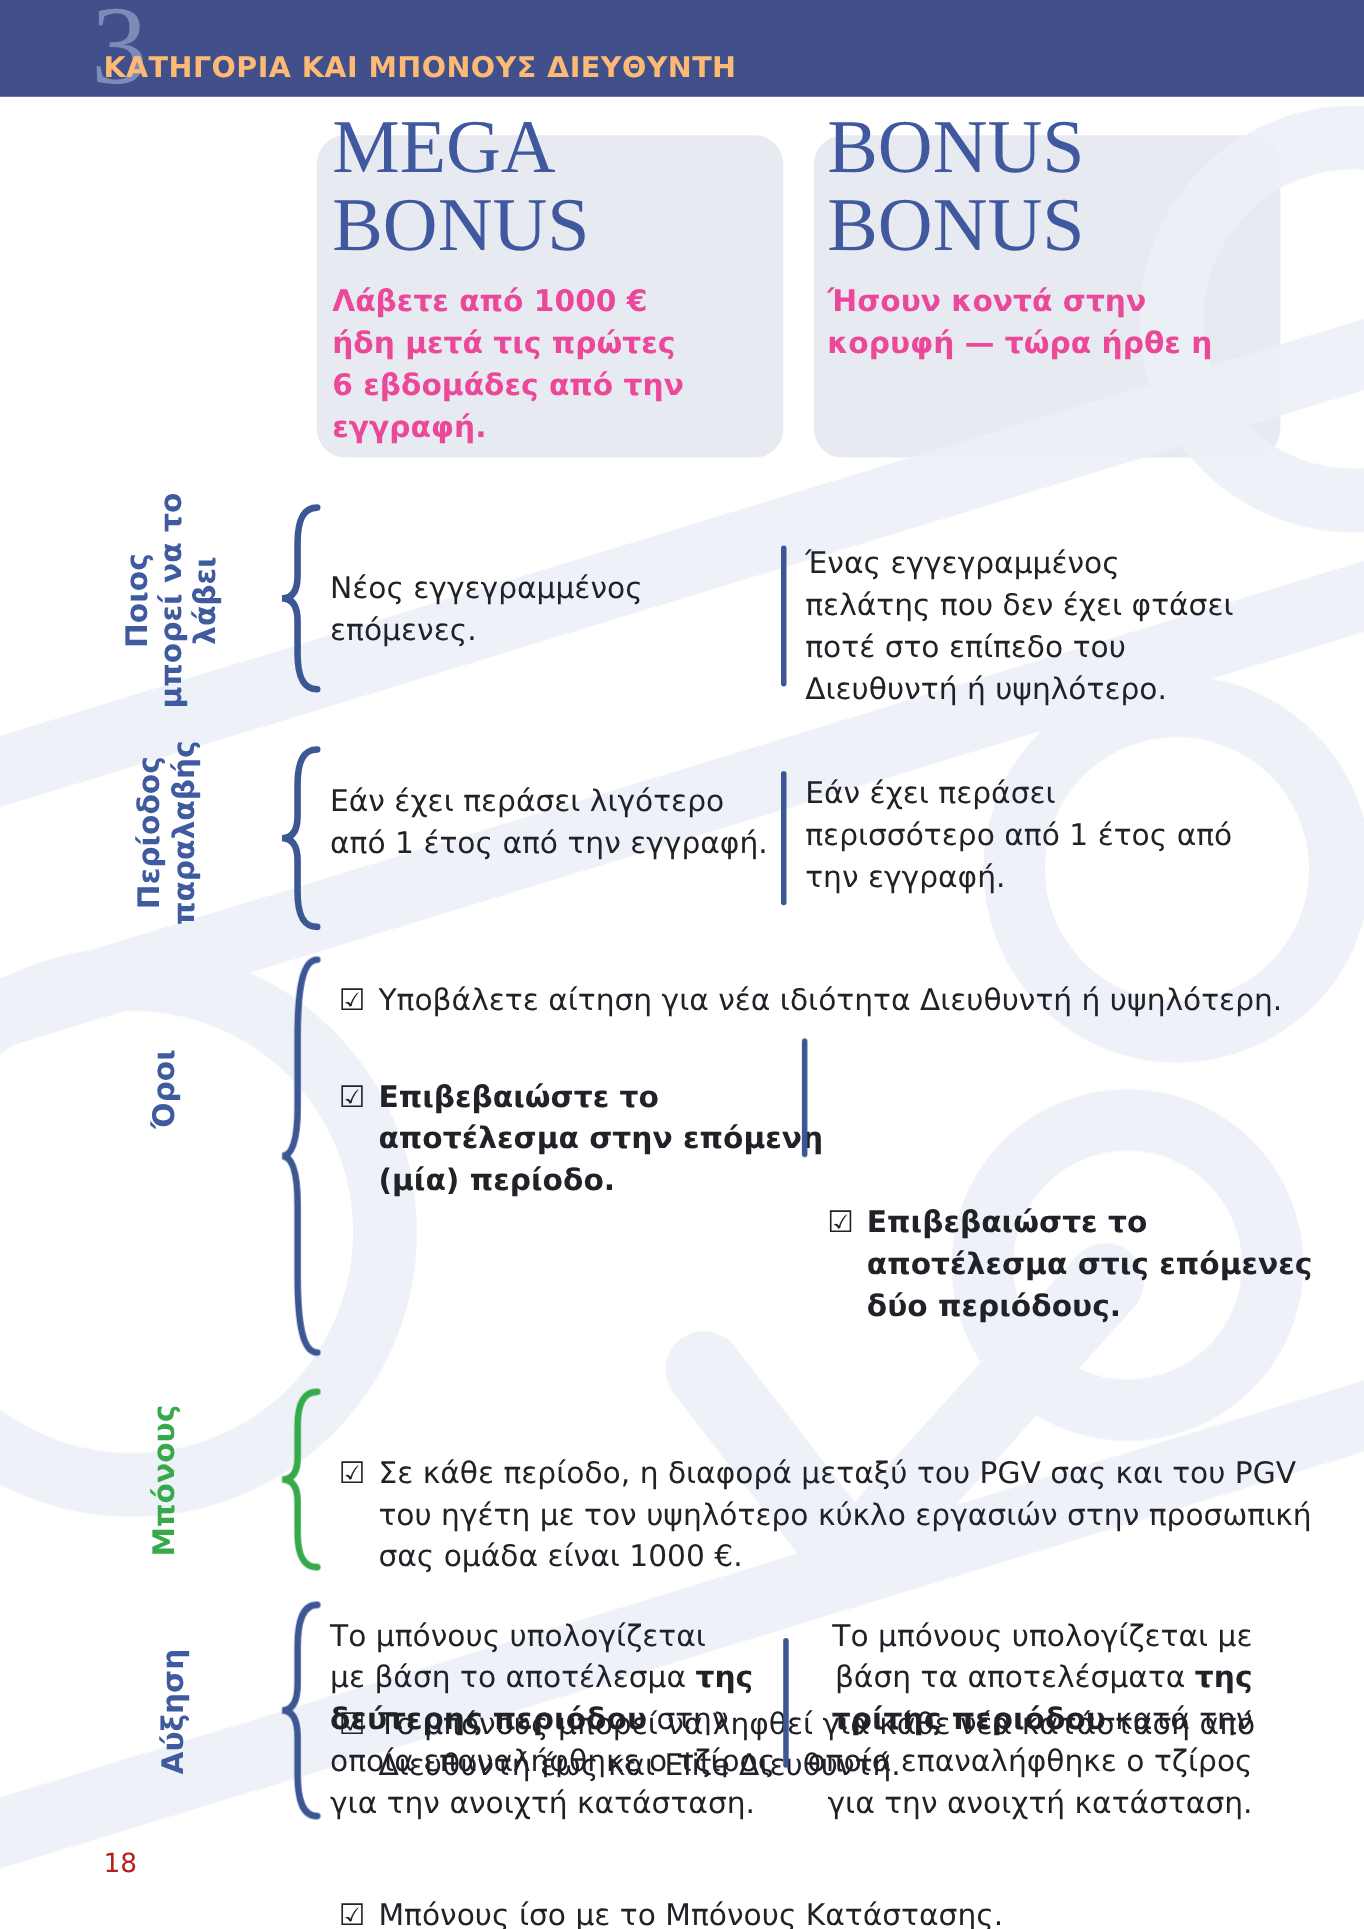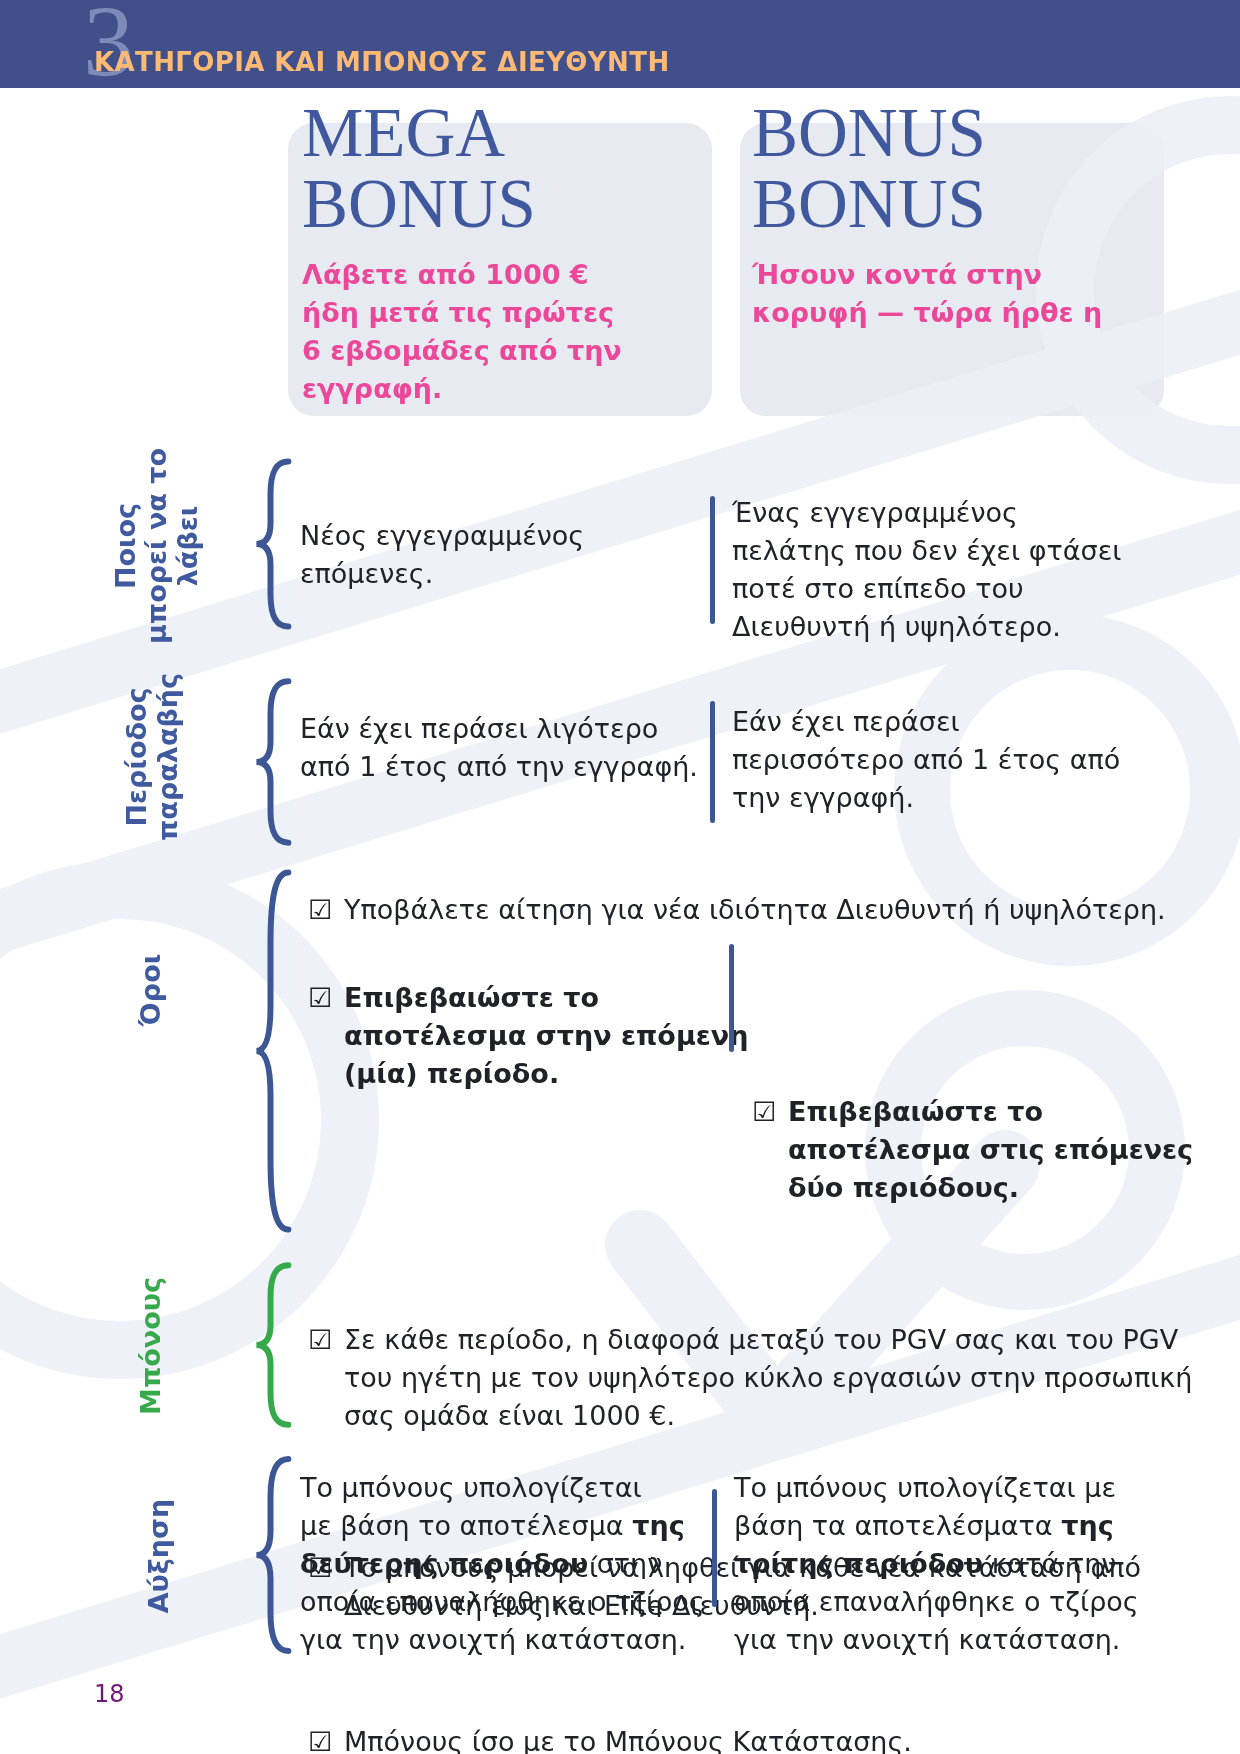--- a/index.html
+++ b/index.html
@@ -33,21 +33,21 @@
   .brace.green{color:#36a94a;}
   .brace svg{display:block;width:100%;height:100%;}
 
   
   .txt{font-size:27px;line-height:38px;white-space:nowrap;}
   .txt b{font-weight:700;}
   .bold{font-weight:700;}
   .vr{width:5px;border-radius:2.5px;background:#3d5795;}
   .chk{position:relative;padding-left:36px;}
   .chk .box{position:absolute;left:0;top:0;}
-  .pagenum{font-size:24px;color:#701a75;}
+  .pagenum{font-size:24px;color:#b91c1c;}
 </style>
 </head>
 <body>
 
 <div class="page">
 
   <div class="card" style="left:288px;width:424px;"></div>
   <div class="card" style="left:740px;width:424px;"></div>
 
   <svg class="watermark" width="1240" height="1754" viewBox="0 0 1240 1754">
@@ -189,21 +189,21 @@
       </svg>
   </div>
   <div class="fg txt" style="left:300px;top:1469px;">
     <div><span>Το μπόνους υπολογίζεται</span><b></b><span></span></div>
     <div><span>με βάση το αποτέλεσμα </span><b>της</b><span></span></div>
     <div><span></span><b>δεύτερης περιόδου</b><span> στην</span></div>
     <div><span>οποία επαναλήφθηκε ο τζίρος</span><b></b><span></span></div>
     <div><span>για την ανοιχτή κατάσταση.</span><b></b><span></span></div>
   </div>
   <div class="fg vr" style="left:712px;top:1489px;height:118px;"></div>
-  <div class="fg txt" style="left:734px;top:1469px;">
+  <div class="fg txt" style="left:734px;top:1469px;text-align:right;">
     <div><span>Το μπόνους υπολογίζεται με</span><b></b><span></span></div>
     <div><span>βάση τα αποτελέσματα </span><b>της</b><span></span></div>
     <div><span></span><b>τρίτης περιόδου</b><span> κατά την</span></div>
     <div><span>οποία επαναλήφθηκε ο τζίρος</span><b></b><span></span></div>
     <div><span>για την ανοιχτή κατάσταση.</span><b></b><span></span></div>
   </div>
 
   <div class="fg pagenum" style="left:94px;top:1680px;">18</div>
 
 </div>

